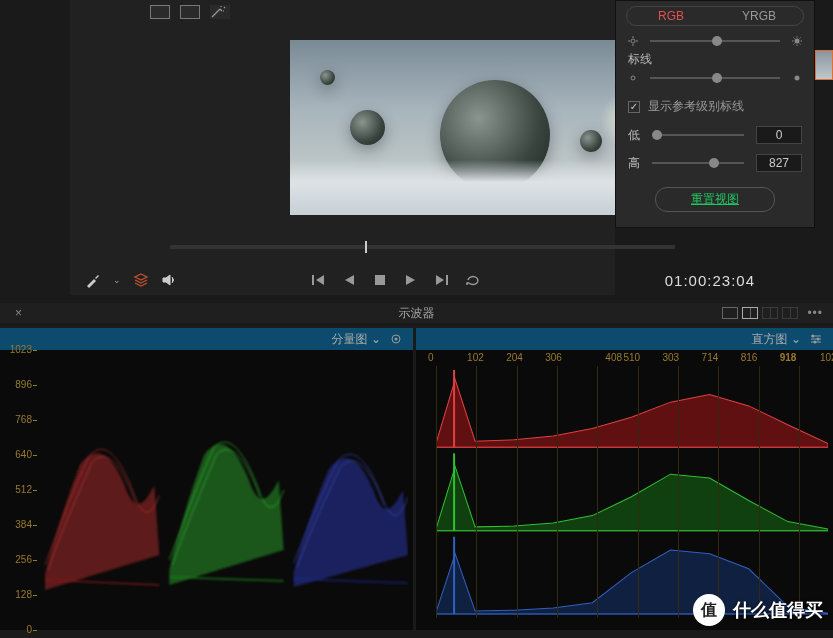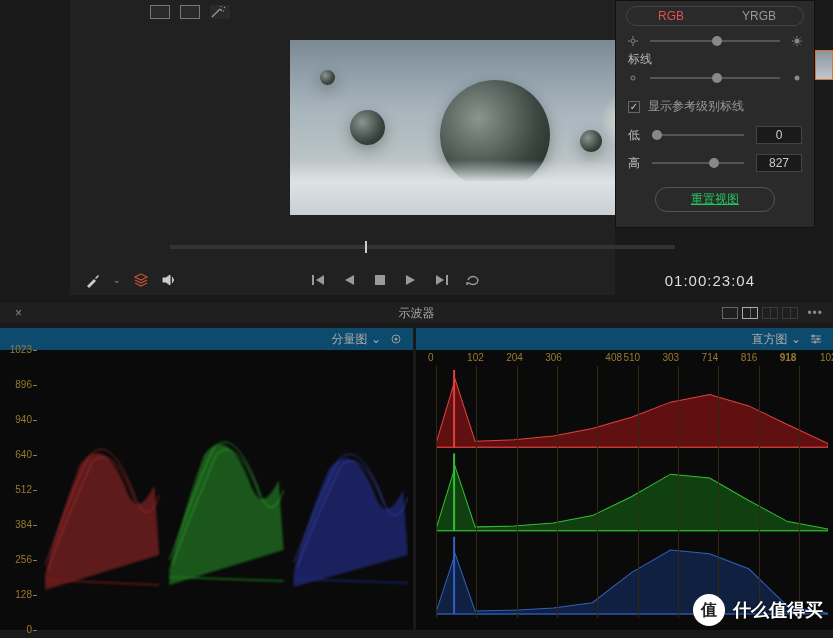--- a/index.html
+++ b/index.html
@@ -237,21 +237,21 @@
       <circle cx="4" cy="4" r="1.5" fill="#999"></circle>
       <circle cx="9" cy="7" r="1.5" fill="#999"></circle>
       <circle cx="6" cy="10" r="1.5" fill="#999"></circle>
     </svg>
 </div>
 
 <div class="scope-panel scope-left">
   <div class="yaxis" id="parade-yaxis">
       <div class="ylabel" style="top: calc(0% - 6px);">1023</div>
       <div class="ylabel" style="top: calc(12.5% - 6px);">896</div>
-      <div class="ylabel" style="top: calc(25% - 6px);">940</div>
+      <div class="ylabel" style="top: calc(25% - 6px);">768</div>
       <div class="ylabel" style="top: calc(37.5% - 6px);">640</div>
       <div class="ylabel" style="top: calc(50% - 6px);">512</div>
       <div class="ylabel" style="top: calc(62.5% - 6px);">384</div>
       <div class="ylabel" style="top: calc(75% - 6px);">256</div>
       <div class="ylabel" style="top: calc(87.5% - 6px);">128</div>
       <div class="ylabel" style="top: calc(100% - 6px);">0</div>
     </div>
   <div class="parade">
     <svg width="100%" height="100%" viewBox="0 0 370 265" preserveAspectRatio="none">
       <defs>

